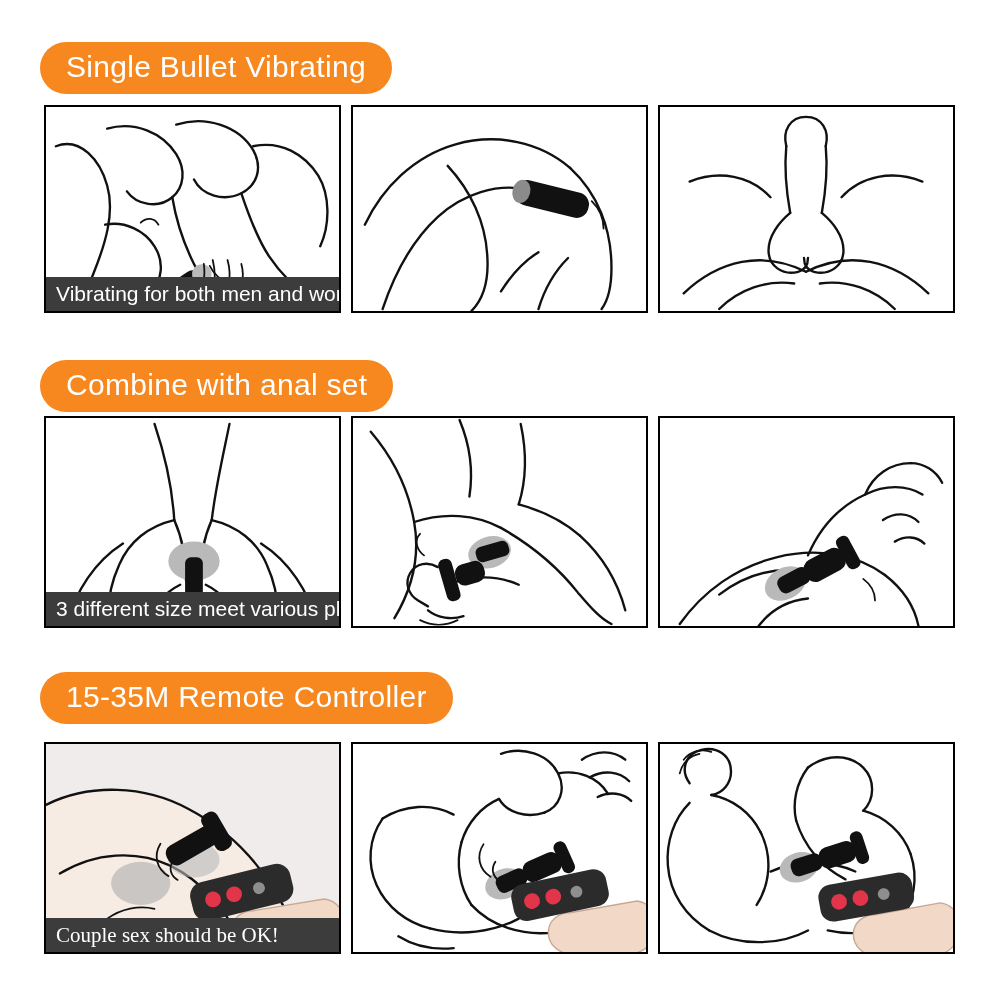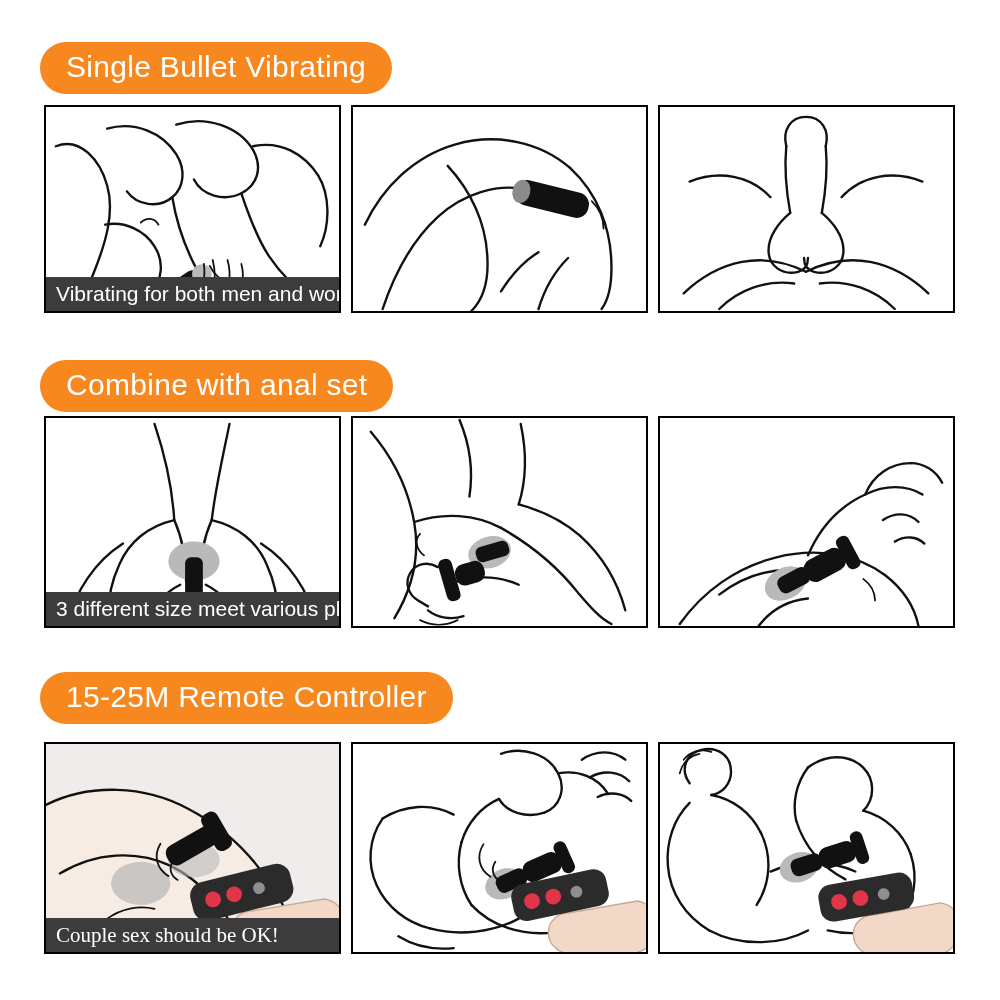--- a/index.html
+++ b/index.html
@@ -259,21 +259,21 @@
           <path class="sketch-thin" d="M206 164 c8 6 12 14 12 22"></path>
         </svg>
       </div>
 
     </div>
   </div>
 
   <div class="section" style="top:662px;">
 
     <div class="pill-wrap" style="top:10px;">
-      <span class="pill">15-25M Remote Controller</span>
+      <span class="pill">15-35M Remote Controller</span>
     </div>
 
     <div class="row" style="top:80px;">
 
       <div class="cell tall">
         <svg viewBox="0 0 297 212" preserveAspectRatio="none" aria-hidden="true">
           <rect class="photo-bg" x="0" y="0" width="297" height="212"></rect>
           <path class="skin" d="M0 60 C 40 40, 96 40, 140 62 C 182 82, 216 116, 240 158 L 240 212 L 0 212 Z"></path>
           <path class="sketch" d="M0 62 C 44 40, 100 42, 144 66 C 186 88, 218 122, 240 164"></path>
           <path class="sketch" d="M14 132 C 50 110, 92 108, 126 124 C 158 140, 182 168, 196 200"></path>

